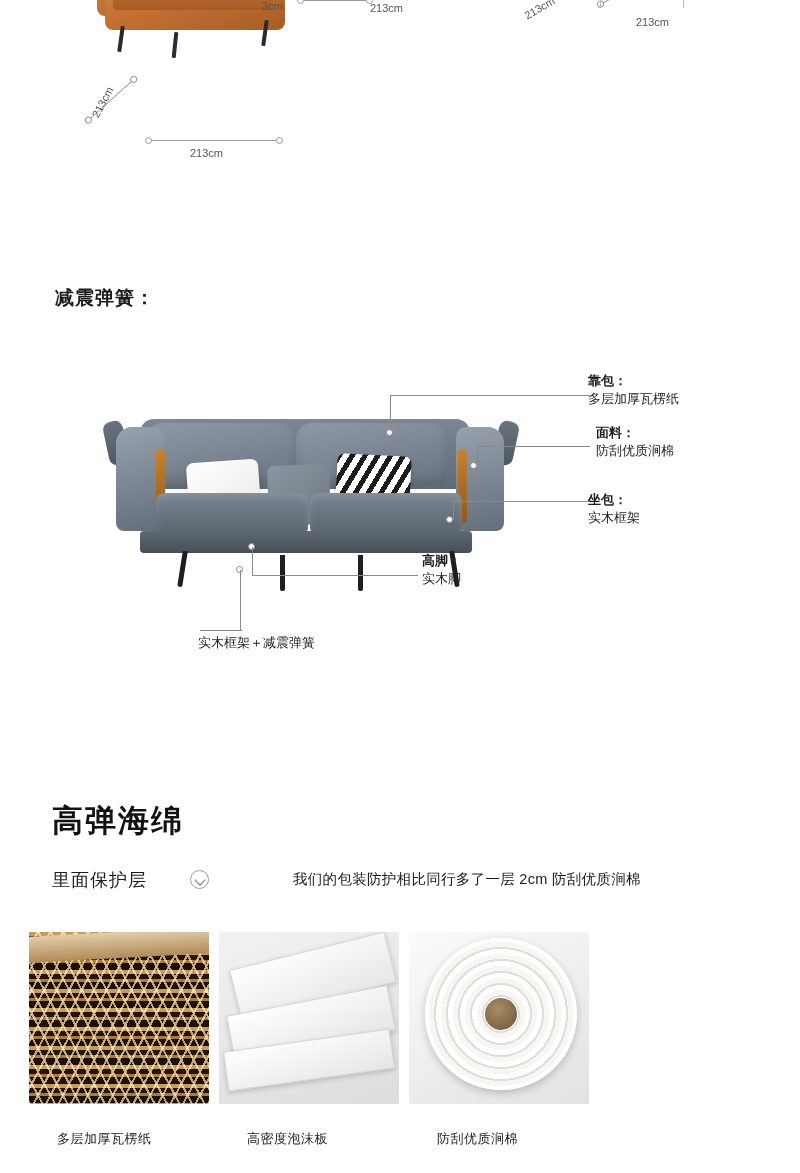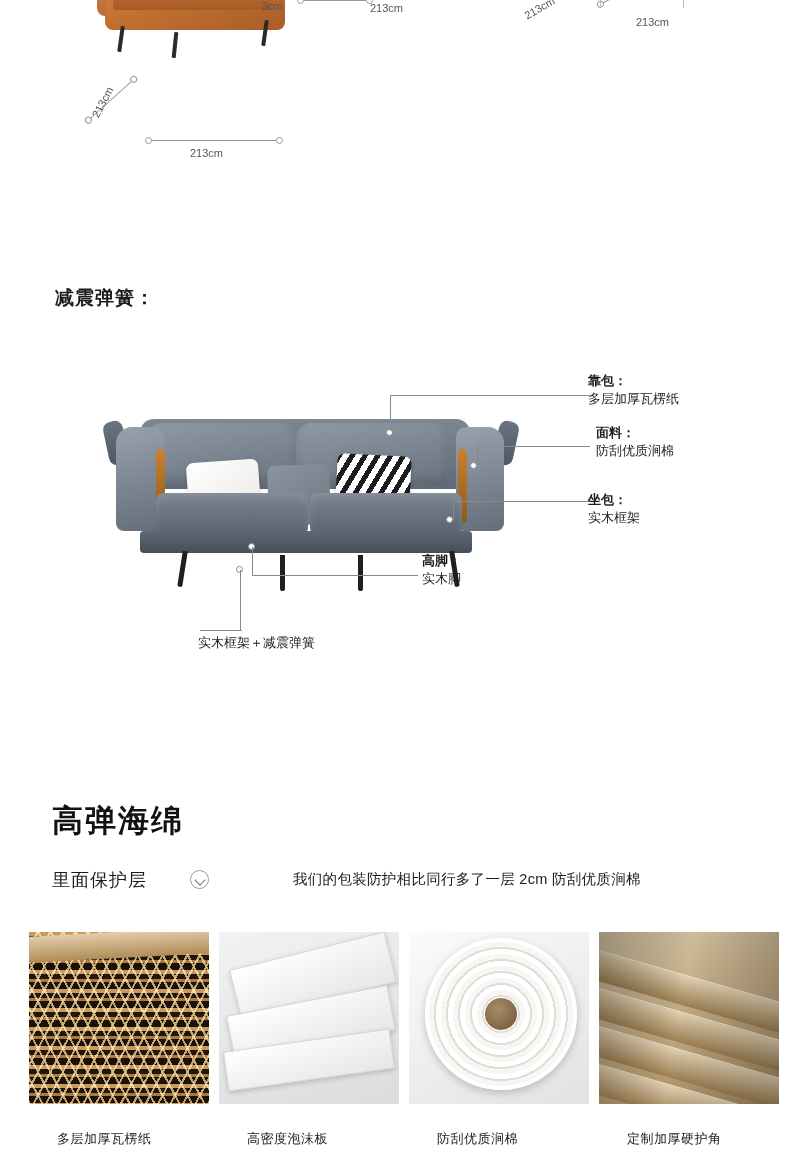--- a/index.html
+++ b/index.html
@@ -502,27 +502,15 @@
 
     <div class="card">
       <div class="img">
         <div class="roll"></div>
         <div class="roll-spiral"></div>
         <div class="roll-core"></div>
       </div>
       <div class="cap">防刮优质涧棉</div>
     </div>
 
-    <div class="card">
-      <div class="img">
-        <div class="kraft">
-          <div class="kraft-v"></div>
-          <div class="kraft-v"></div>
-          <div class="kraft-v"></div>
-          <div class="kraft-v"></div>
-          <div class="kraft-shadow"></div>
-        </div>
-      </div>
-      <div class="cap">定制加厚硬护角</div>
-    </div>
 
   </div>
 </div>
 
 </body></html>

